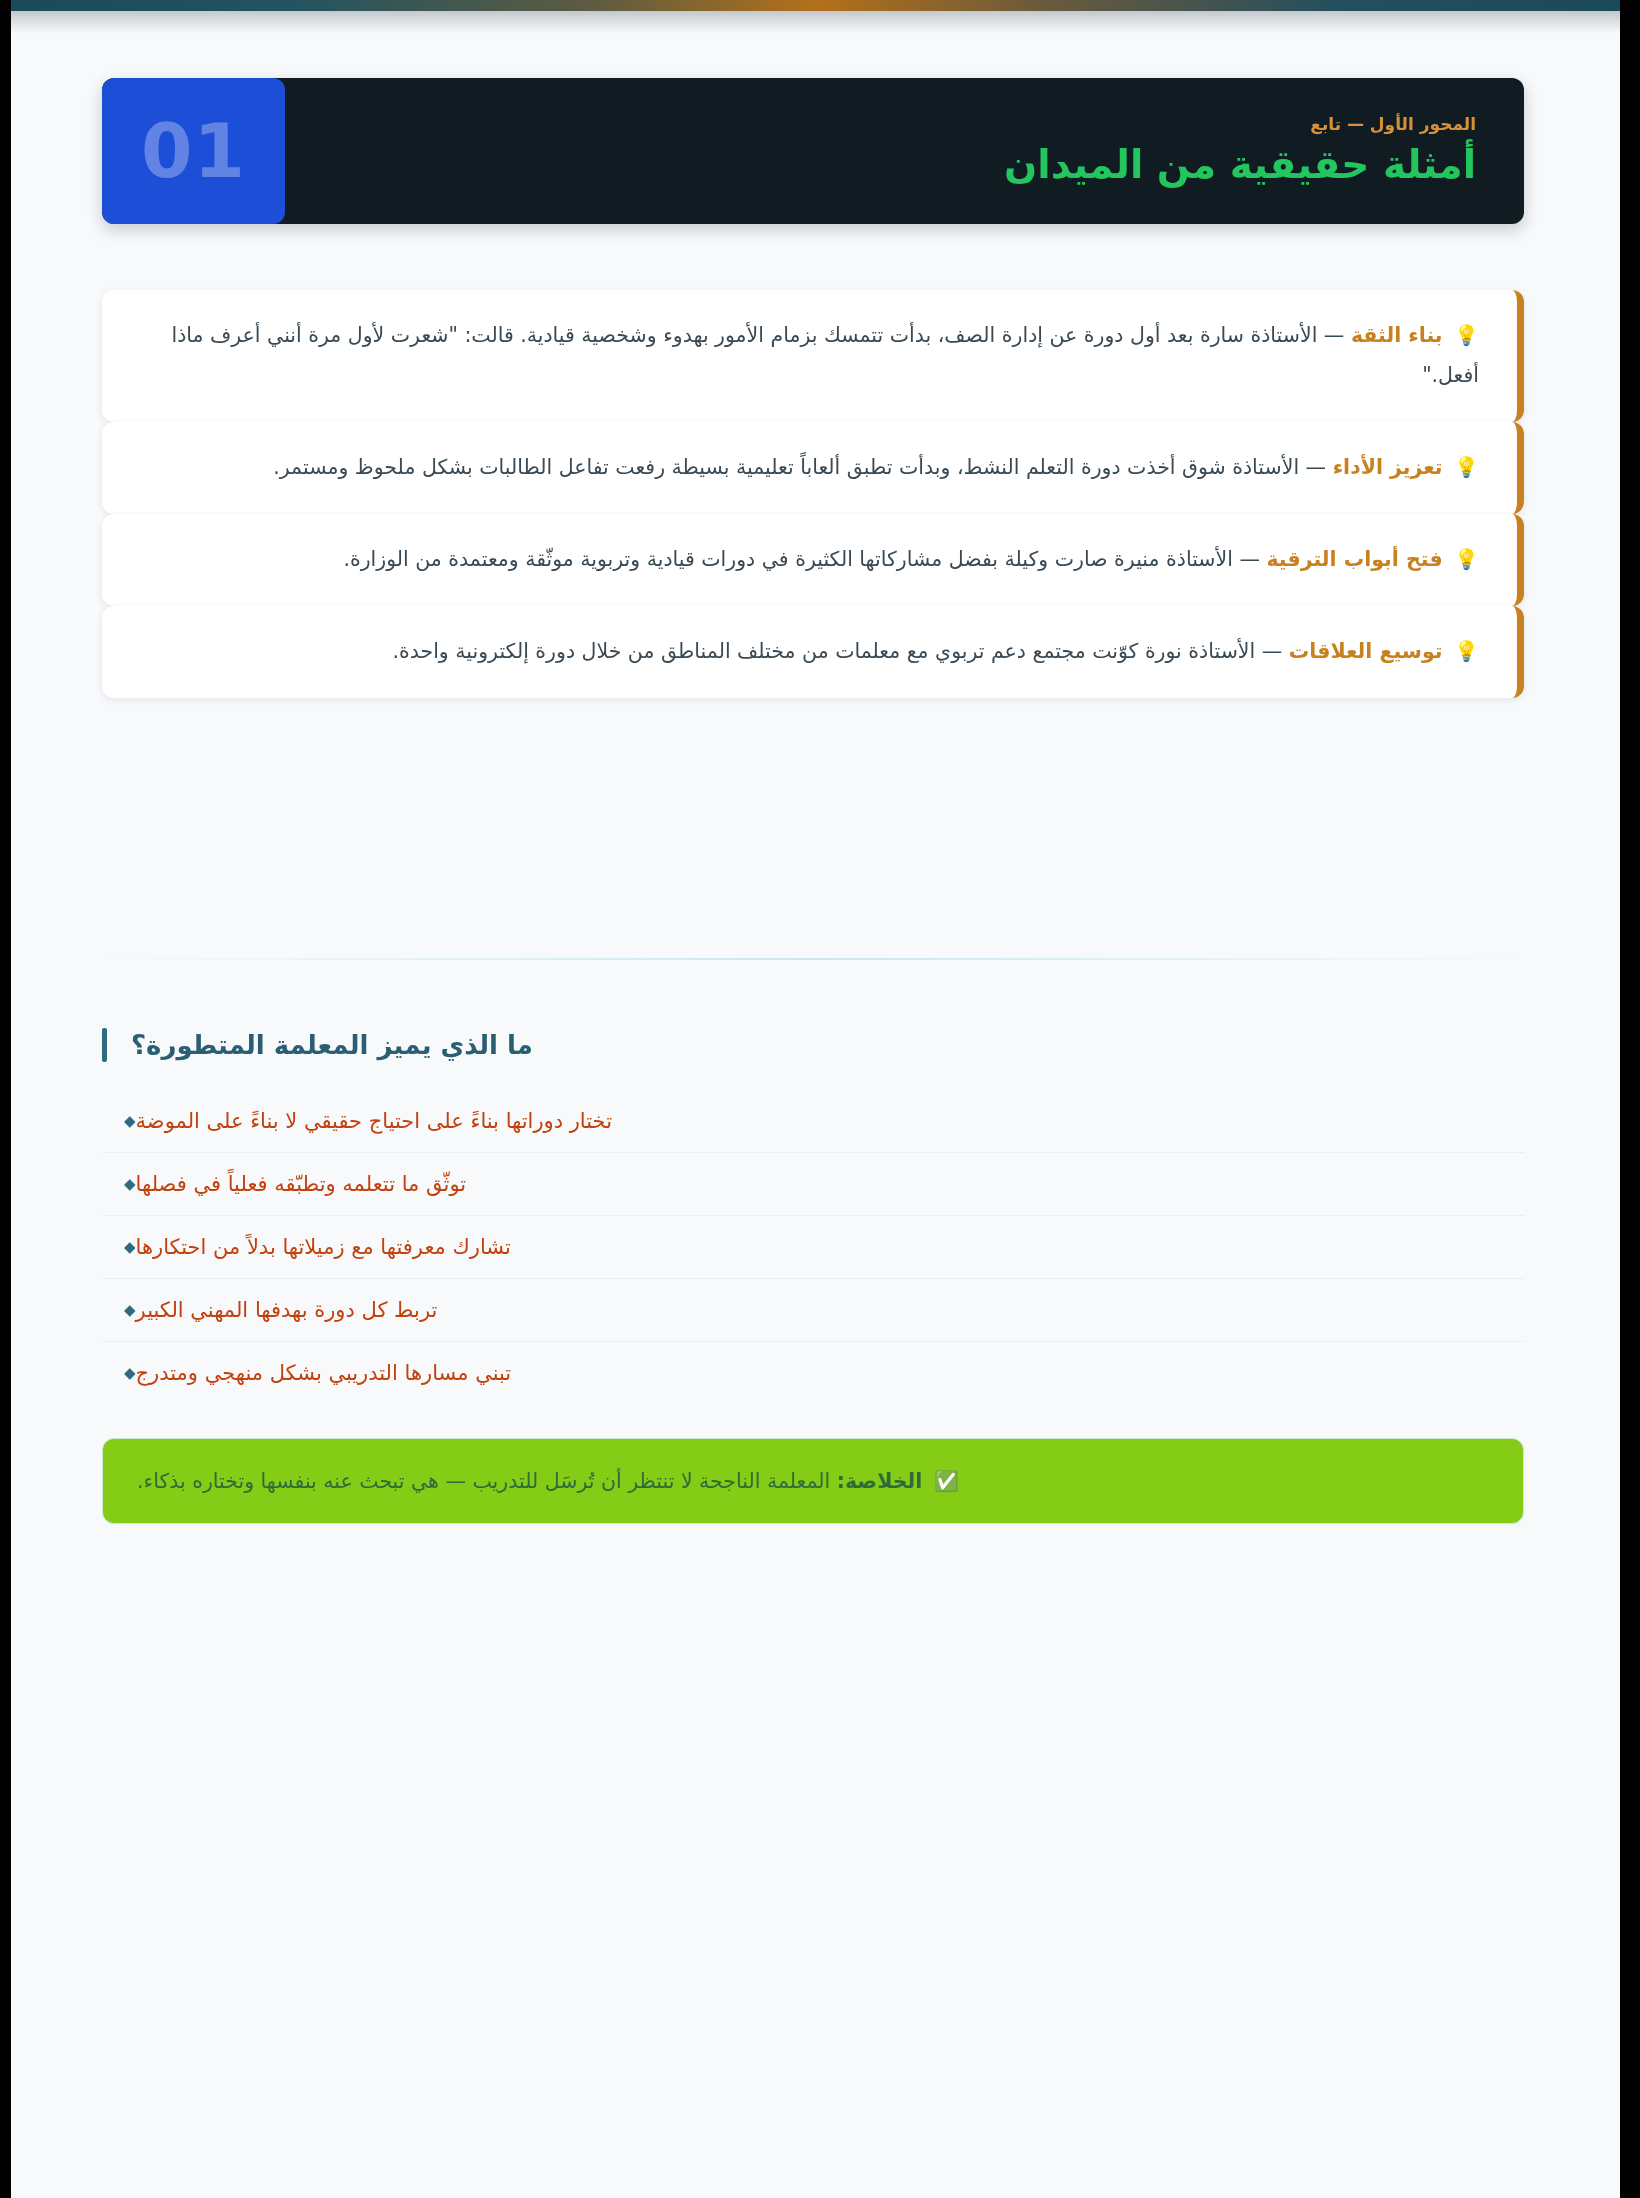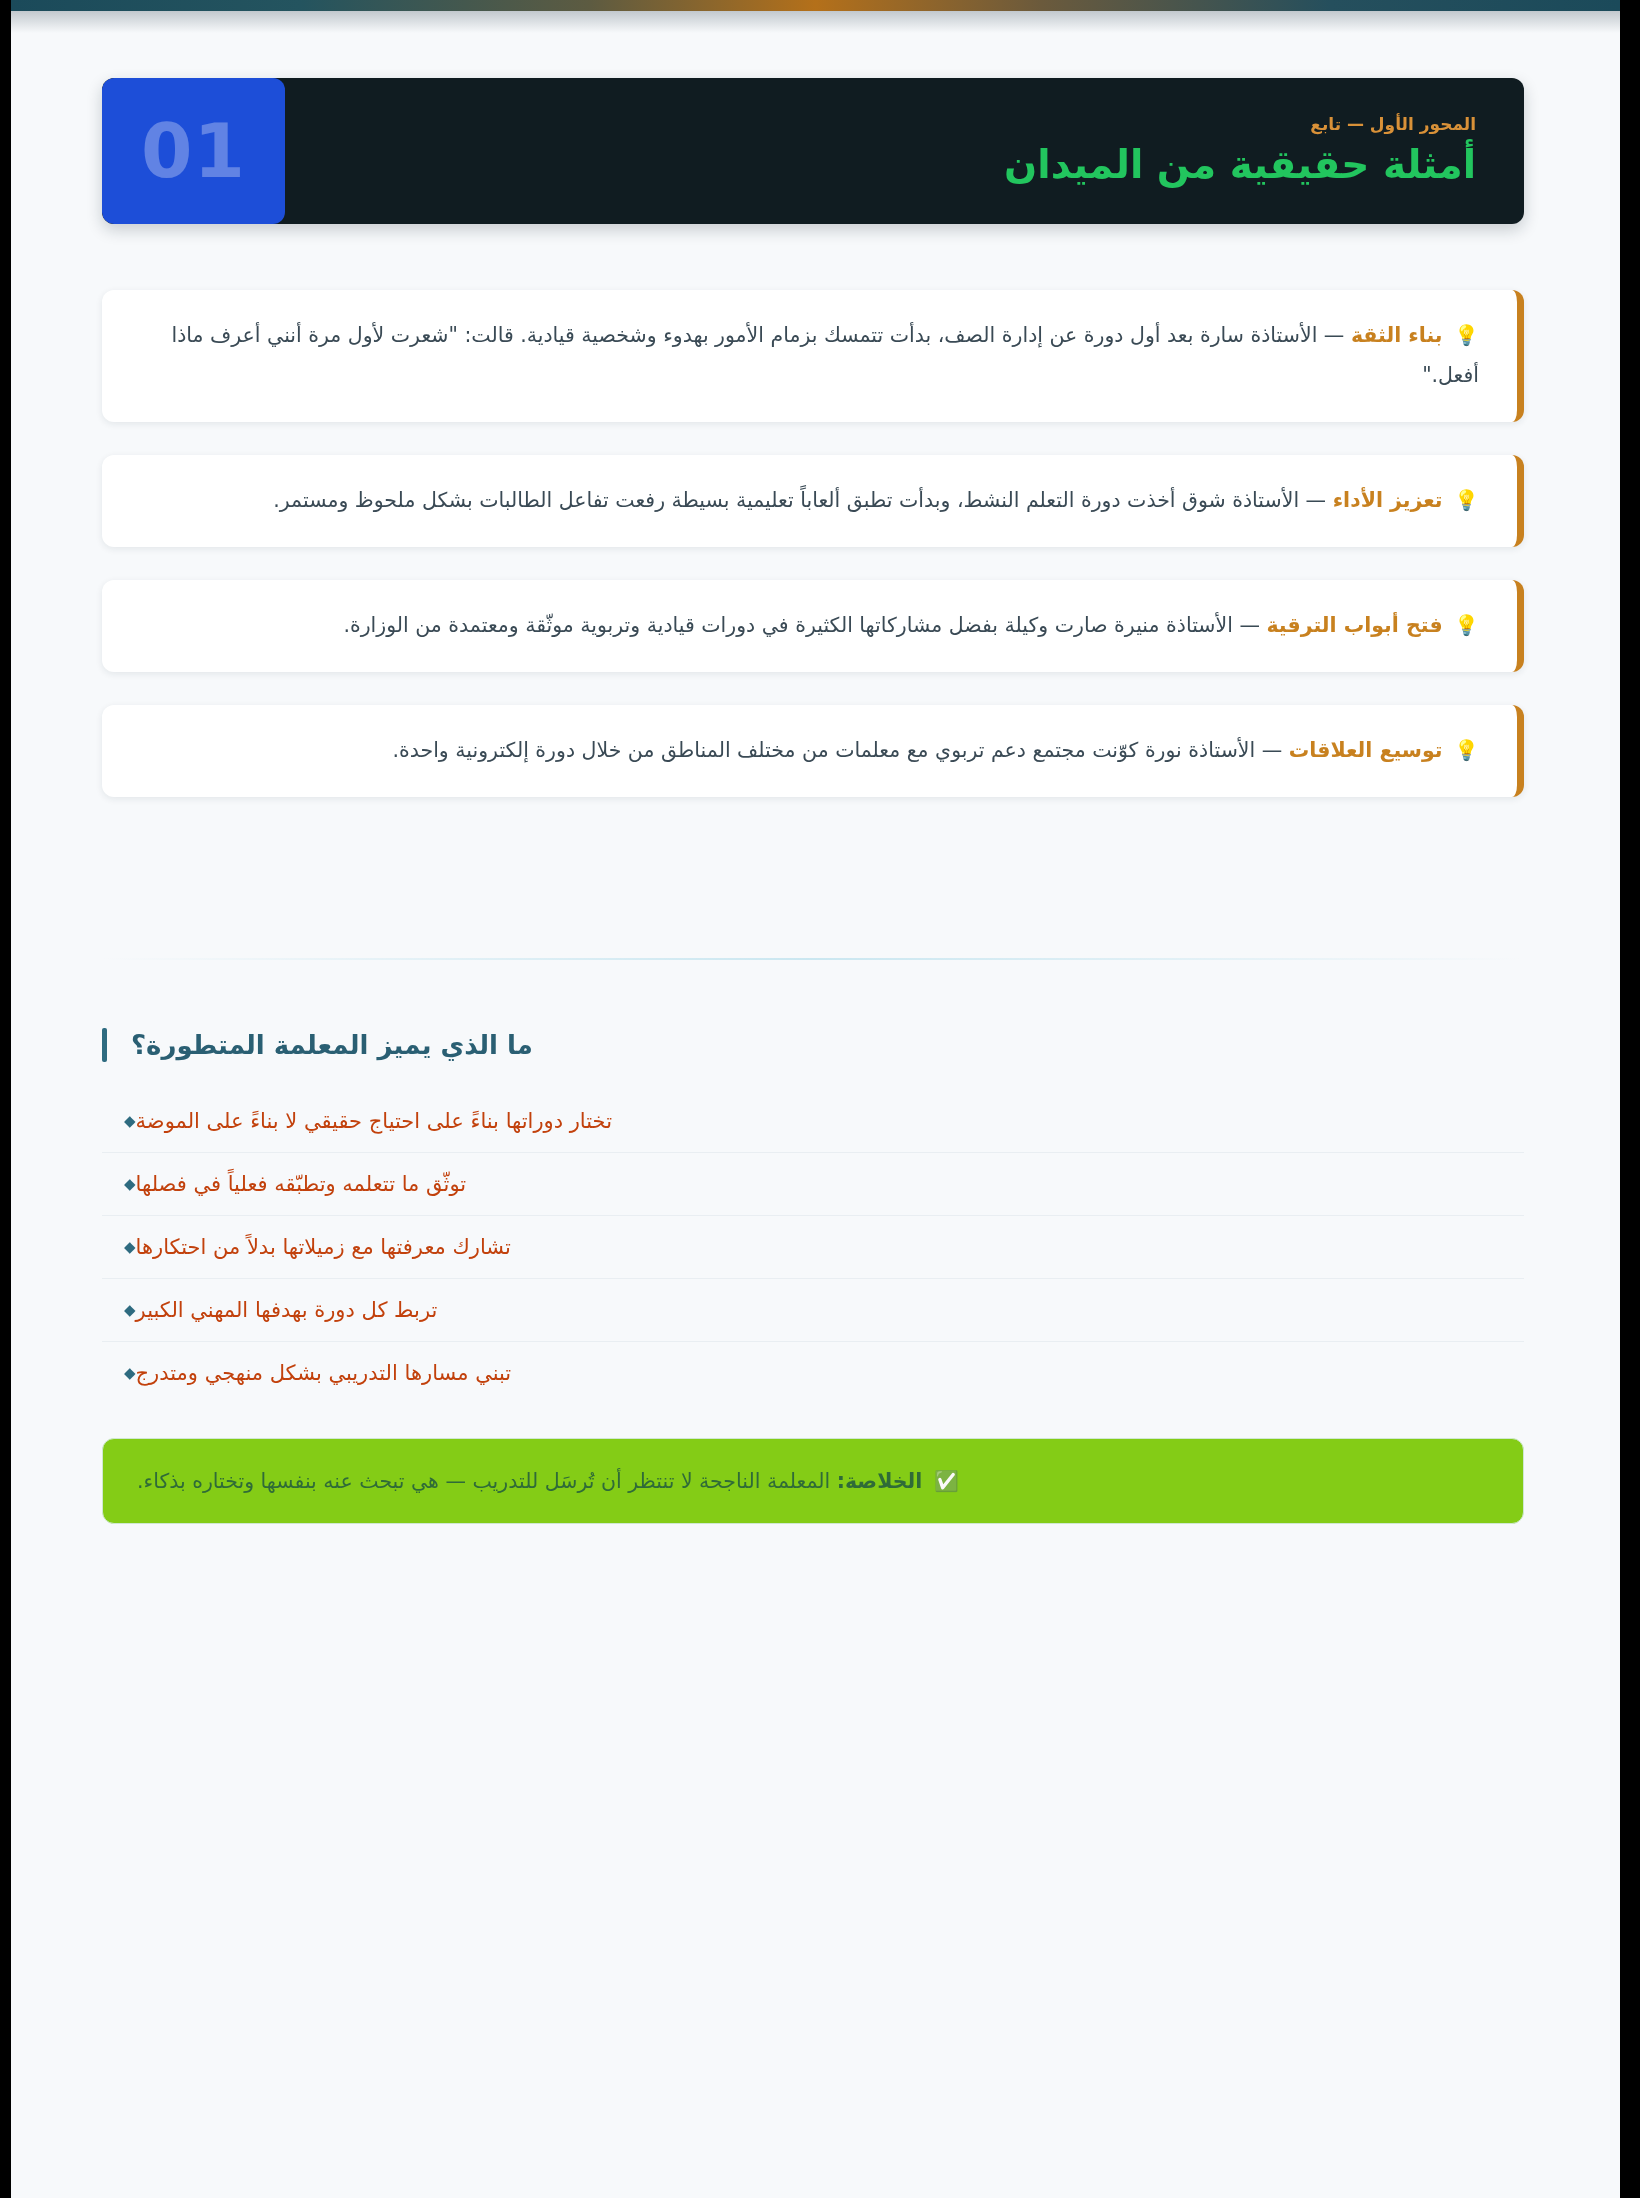--- a/index.html
+++ b/index.html
@@ -125,21 +125,20 @@
     top: 290px;
     width: 1422px;
   }
   .card {
     position: relative;
     background: #ffffff;
     border-radius: 12px;
     border-right: 7px solid #c8811f;
     box-shadow: 0 2px 7px rgba(25,45,58,0.09);
     padding: 26px 38px 26px 17px;
-    margin-bottom: 33px;
     box-sizing: border-box;
     min-height: 82px;
     display: flex;
     align-items: center;
   }
   .card-text {
     font-size: 20.5px;
     line-height: 1.95;
     color: #3a4a55;
     text-align: right;

